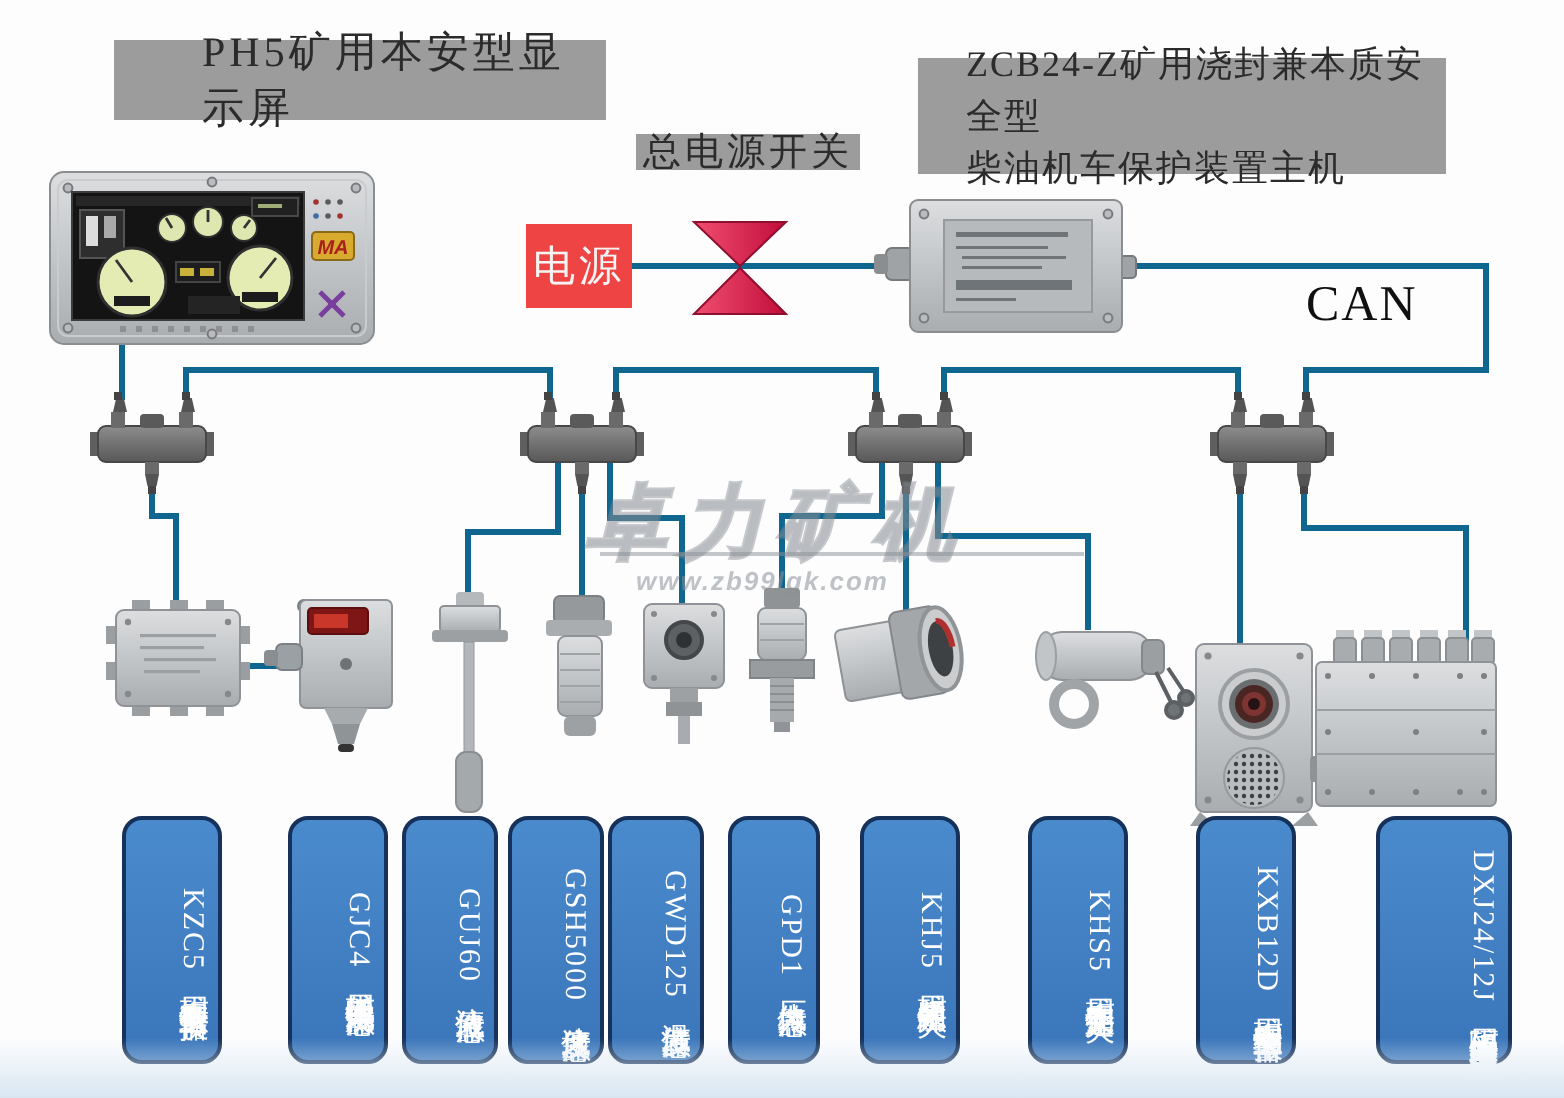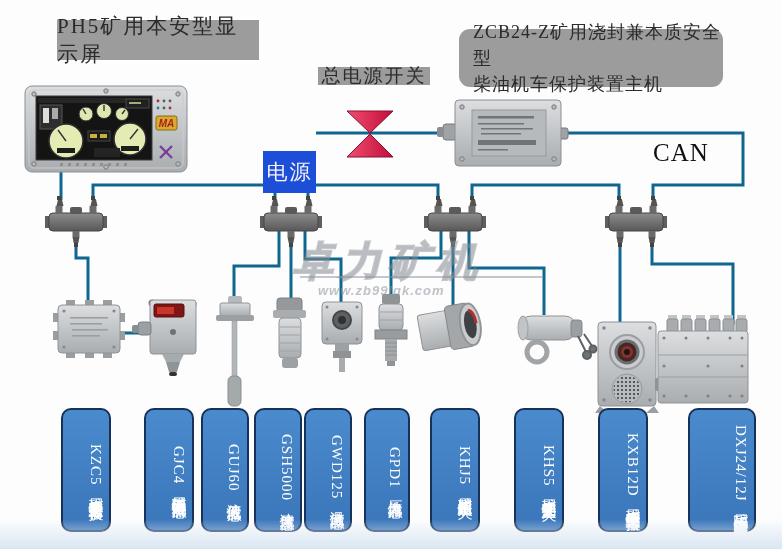--- a/index.html
+++ b/index.html
@@ -12,26 +12,26 @@
   .bg-fade{
     position:absolute;left:0;bottom:0;width:782px;height:30px;
     background:linear-gradient(180deg,rgba(219,231,243,0),#d9e6f2);
   }
   .glabel{
     position:absolute;background:#9c9c9c;color:#2b2b2b;
     display:flex;align-items:center;justify-content:center;
     font-family:"Liberation Serif","DejaVu Serif",serif;
     letter-spacing:2px;
   }
-  .glabel.two-line{flex-direction:column;align-items:flex-start;justify-content:center;padding-left:14px;box-sizing:border-box;border-radius:11px;}
+  .glabel.two-line{flex-direction:column;align-items:flex-start;justify-content:center;padding-left:24px;box-sizing:border-box;}
   .glabel.two-line div{line-height:26px;}
   .power-box{
-    position:absolute;background:#1d4ed8;color:#f4f4f4;
+    position:absolute;background:#ef4444;color:#f4f4f4;
     display:flex;align-items:center;justify-content:center;
-    font-family:"Liberation Serif","DejaVu Serif",serif;font-size:21px;letter-spacing:2px;margin-top:39px;
+    font-family:"Liberation Serif","DejaVu Serif",serif;font-size:21px;letter-spacing:2px;
   }
   .can-label{
     position:absolute;color:#101010;
     font-family:"Liberation Serif","DejaVu Serif",serif;font-size:25px;letter-spacing:1px;text-align:center;
   }
   .dev-label{
     position:absolute;top:408px;height:124px;box-sizing:border-box;
     background:linear-gradient(180deg,#4a8bcd,#3a75b9);
     border:2px solid #16325a;border-radius:10px;
     color:#ffffff;
@@ -403,21 +403,21 @@
         <circle cx="742" cy="366" r="1.5"></circle>
       <circle cx="664" cy="396" r="1.5"></circle>
         <circle cx="686" cy="396" r="1.5"></circle>
         <circle cx="708" cy="396" r="1.5"></circle>
         <circle cx="730" cy="396" r="1.5"></circle>
         <circle cx="742" cy="396" r="1.5"></circle>
     </g>
   </g>
 </svg>
 
-<div class="glabel" style="left:57px;top:20px;width:202px;height:40px;font-size:21px;">PH5矿用本安型显示屏</div>
+<div class="glabel" style="left:57px;top:20px;width:202px;height:40px;font-size:21px;padding-left:44px;">PH5矿用本安型显示屏</div>
 
 <div class="glabel" style="left:318px;top:67px;width:112px;height:18px;font-size:19px;">总电源开关</div>
 
 <div class="power-box" style="left:263px;top:112px;width:53px;height:42px;">电源</div>
 
 <div class="glabel two-line" style="left:459px;top:29px;width:264px;height:58px;font-size:18px;letter-spacing:1px;">
   <div>ZCB24-Z矿用浇封兼本质安全型</div>
   <div>柴油机车保护装置主机</div>
 </div>
 

